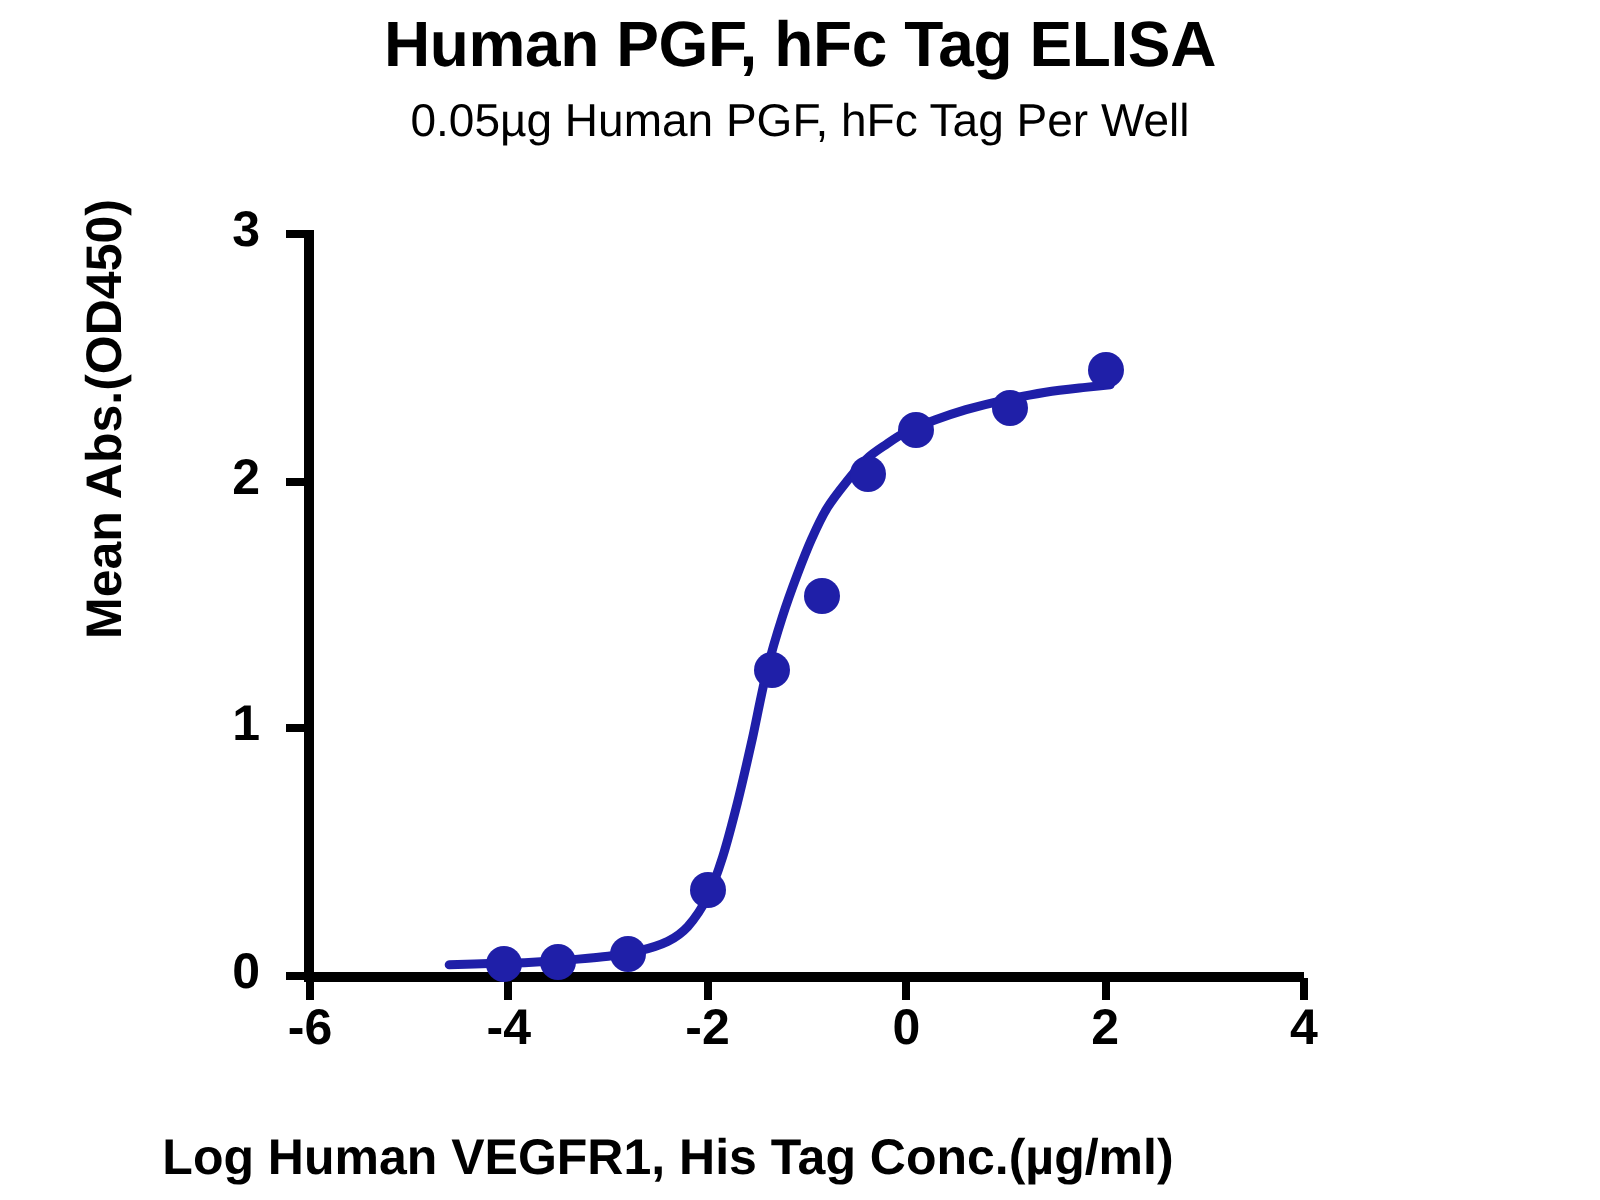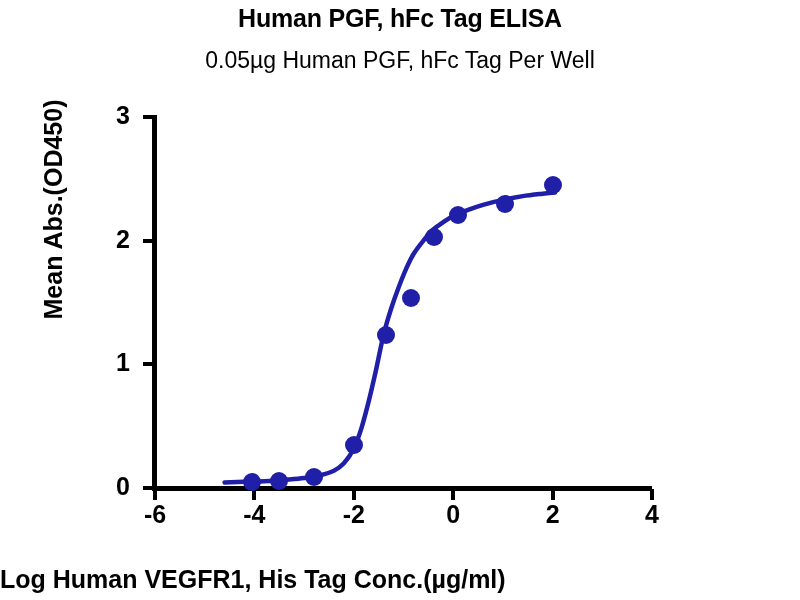--- a/index.html
+++ b/index.html
@@ -9,21 +9,21 @@
     font-family:"Liberation Sans", sans-serif;
     color:#000000;
     overflow:hidden;
     position:relative;
   }
   #chart-root{position:absolute;inset:0;}
 
   .title{
     position:absolute;top:4px;left:0;width:800px;
     text-align:center;
-    font-size:25px;font-weight:bold;
+    font-size:32px;font-weight:bold;
     letter-spacing:-0.2px;
     white-space:nowrap;
   }
   .subtitle{
     position:absolute;top:47px;left:0;width:800px;
     text-align:center;
     font-size:23px;font-weight:normal;
     white-space:nowrap;
   }
 
@@ -52,20 +52,21 @@
     width:330px;
     text-align:center;
     font-size:25px;font-weight:bold;
     transform:rotate(-90deg);
     transform-origin:center center;
     white-space:nowrap;
   }
 
   .xlabel{
     position:absolute;bottom:6px;left:0;width:668px;
+    text-align:center;
     font-size:25px;font-weight:bold;
     white-space:nowrap;
     margin-top:24px;
   }
 
   #curve-svg{position:absolute;left:0;top:0;width:800px;height:600px;pointer-events:none;}
   .dot{position:absolute;border-radius:50%;}
 </style>
 </head>
 <body>

